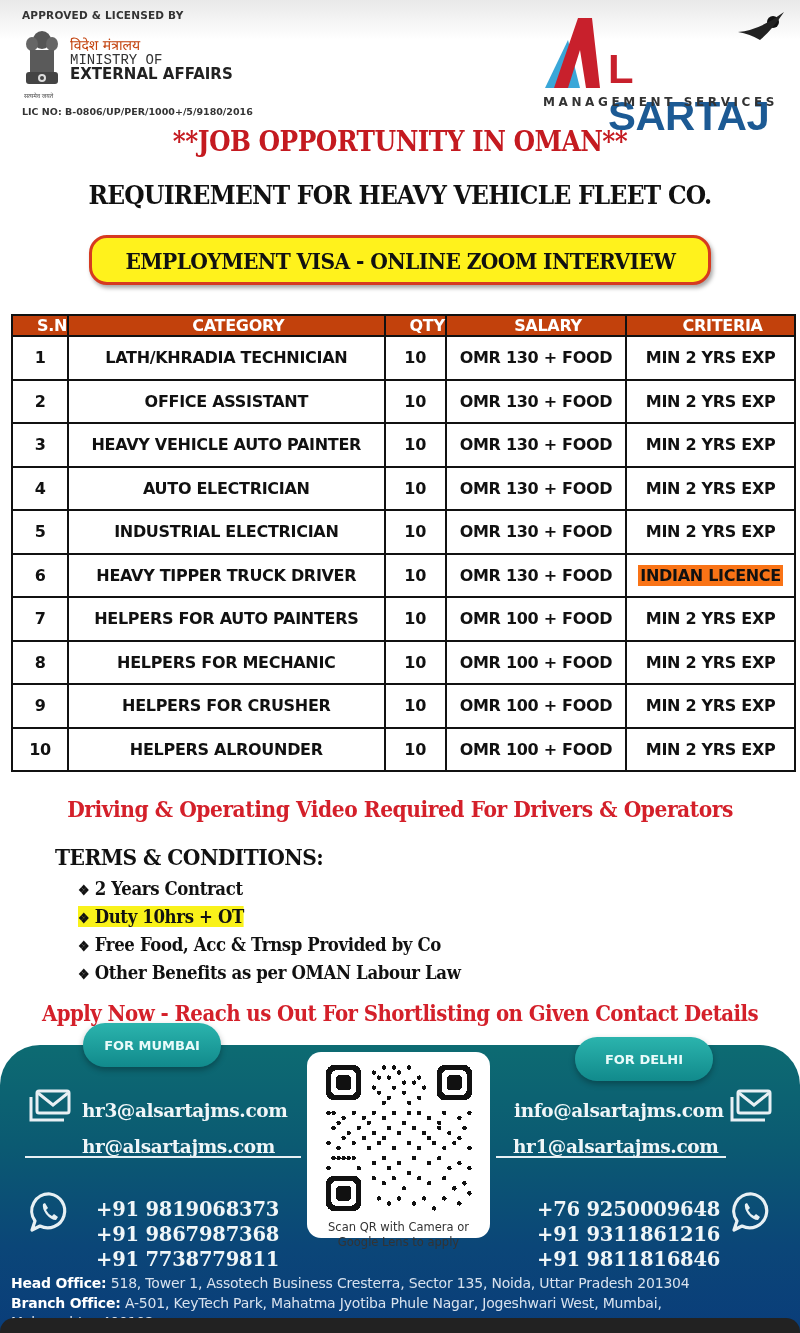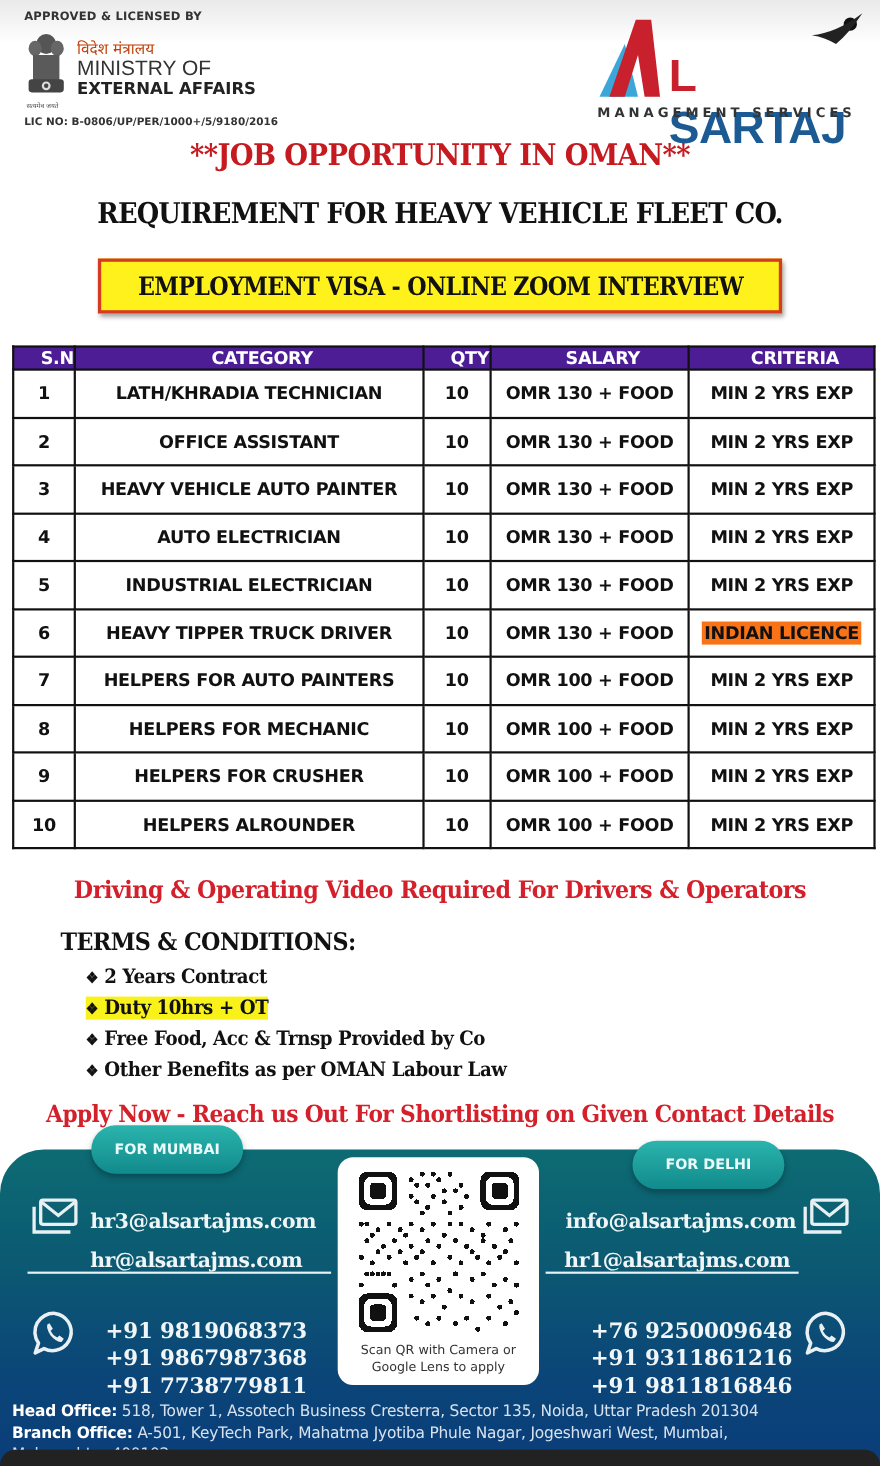--- a/index.html
+++ b/index.html
@@ -7,51 +7,51 @@
   body { position: relative; font-family: "Liberation Sans", sans-serif; color: #111; }
 
   
   .top-fade { position: absolute; left: 0; top: 0; width: 800px; height: 40px;
     background: linear-gradient(#e9e9e9, #ffffff); }
   .approved { position: absolute; left: 22px; top: 9px; font-size: 10.5px; font-weight: bold;
     color: #333; letter-spacing: 0.2px; font-family: "DejaVu Sans", sans-serif; }
   .emblem { position: absolute; left: 22px; top: 28px; width: 40px; height: 64px; }
   .ministry { position: absolute; left: 70px; top: 38px; line-height: 1.05; }
   .ministry .hindi { font-size: 14px; color: #c2410c; font-family: "DejaVu Sans", sans-serif; }
-  .ministry .line1 { font-size: 19px; color: #333; font-family: Liberation Sans, sans-serif; }
+  .ministry .line1 { font-size: 14px; color: #333; font-family: Liberation Mono, monospace; }
   .ministry .line2 { font-size: 15px; font-weight: bold; color: #222; font-family: "DejaVu Sans", sans-serif; }
   .satyameva { position: absolute; left: 24px; top: 92px; font-size: 6px; color: #444; }
   .lic { position: absolute; left: 22px; top: 106px; font-size: 9.5px; font-weight: bold; color: #333;
     font-family: "DejaVu Sans", sans-serif; }
 
   .logo { position: absolute; left: 540px; top: 10px; width: 250px; height: 100px; }
   .logo .brand { position: absolute; left: 68px; top: 36px; font-size: 41px; font-weight: bold; color: #1c5a94;
     letter-spacing: -0.5px; font-family: "Liberation Sans", sans-serif; transform: scaleX(1.02); transform-origin: left; }
   .logo .sub { position: absolute; left: 3px; top: 85px; font-size: 12px; font-weight: bold; color: #333;
     letter-spacing: 3.6px; font-family: "DejaVu Sans", sans-serif; }
 
   
   .title-job { position: absolute; left: 0; width: 800px; top: 126px; text-align: center;
     font-family: "DejaVu Serif", serif; font-weight: bold; font-size: 27px; color: #c41a20; letter-spacing: -0.6px;
     transform: scaleX(0.92); }
   .title-req { position: absolute; left: 0; width: 800px; top: 180px; text-align: center;
     font-family: "DejaVu Serif", serif; font-weight: bold; font-size: 26px; color: #111; letter-spacing: -0.8px;
     transform: scaleX(0.9); }
   .visa-box { position: absolute; left: 89px; top: 235px; width: 622px; height: 50px;
-    background: #fff21c; border: 3px solid #d63a20; border-radius: 0;
+    background: #fff21c; border: 3px solid #d63a20; border-radius: 18px;
     box-shadow: 2px 3px 4px rgba(0,0,0,0.35);
     display: flex; align-items: center; justify-content: center; }
   .visa-box span { font-family: "DejaVu Serif", serif; font-weight: bold; font-size: 23px; color: #111;
     letter-spacing: -0.7px; transform: scaleX(0.88); white-space: nowrap; }
 
   
   .jobs { position: absolute; left: 11px; top: 314px; width: 785px; border-collapse: collapse;
     font-family: "DejaVu Sans", sans-serif; }
   .jobs th, .jobs td { border: 2px solid #111; text-align: center; font-weight: bold; }
-  .jobs th { background: #4c1d95; color: #fff; height: 20px; font-size: 16px; letter-spacing: -0.3px; padding-left: 24px; }
+  .jobs th { background: #c2410c; color: #fff; height: 20px; font-size: 16px; letter-spacing: -0.3px; padding-left: 24px; }
   .jobs td { height: 43.5px; font-size: 16px; color: #111; letter-spacing: -0.3px; }
   .jobs td.cat { font-size: 16px; }
   .hl { background: #f97316; padding: 1px 2px; }
 
   
   .driving { position: absolute; left: 0; width: 800px; top: 796px; text-align: center;
     font-family: "DejaVu Serif", serif; font-weight: bold; font-size: 22px; color: #d4202a; letter-spacing: -0.5px;
     transform: scaleX(0.92); white-space: nowrap; }
   .terms-h { position: absolute; left: 55px; top: 844px; font-family: "DejaVu Serif", serif; font-weight: bold;
     font-size: 22px; color: #111; letter-spacing: -0.6px; transform: scaleX(0.92); transform-origin: left; }
@@ -73,21 +73,21 @@
     color: #e9fbfa; font-size: 13px; font-weight: bold; display: flex; align-items: center; justify-content: center;
     box-shadow: 0 3px 6px rgba(0,0,0,0.3); font-family: "DejaVu Sans", sans-serif; }
   .tab-mumbai { left: 83px; width: 138px; }
   .tab-delhi { left: 575px; width: 138px; margin-top: 14px; }
 
   .mail-icon { position: absolute; width: 44px; height: 34px; }
   .email { position: absolute; font-family: "DejaVu Serif", serif; font-weight: bold; font-size: 18.5px; color: #f0f6f8;
     letter-spacing: -0.4px; white-space: nowrap; }
   .email-line { position: absolute; height: 1.5px; background: #e8f0f4; }
 
-  .qr-card { position: absolute; left: 307px; top: 1052px; width: 183px; height: 207px;
+  .qr-card { position: absolute; left: 307px; top: 1052px; width: 183px; height: 186px;
     background: #ffffff; border-radius: 14px; }
   .qr { position: absolute; left: 19px; top: 13px; width: 146px; height: 146px; }
   .qr-cap { position: absolute; left: 0; width: 183px; top: 168px; text-align: center; font-size: 11.5px;
     color: #333; line-height: 15px; font-family: "DejaVu Sans", sans-serif; }
 
   .wa-icon { position: absolute; width: 44px; height: 44px; }
   .phones { position: absolute; font-family: "DejaVu Serif", serif; font-weight: bold; font-size: 19.5px; color: #f0f6f8;
     line-height: 25px; white-space: nowrap; letter-spacing: -0.2px; }
 
   .addr { position: absolute; left: 11px; font-size: 14.5px; color: #d8e2ee; white-space: nowrap;

